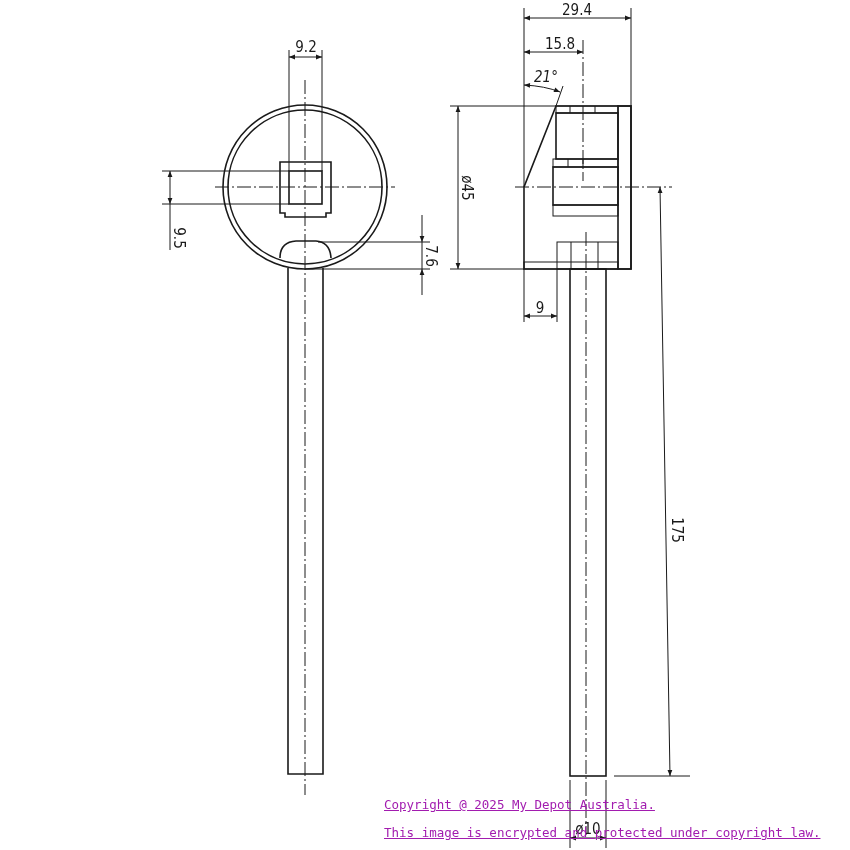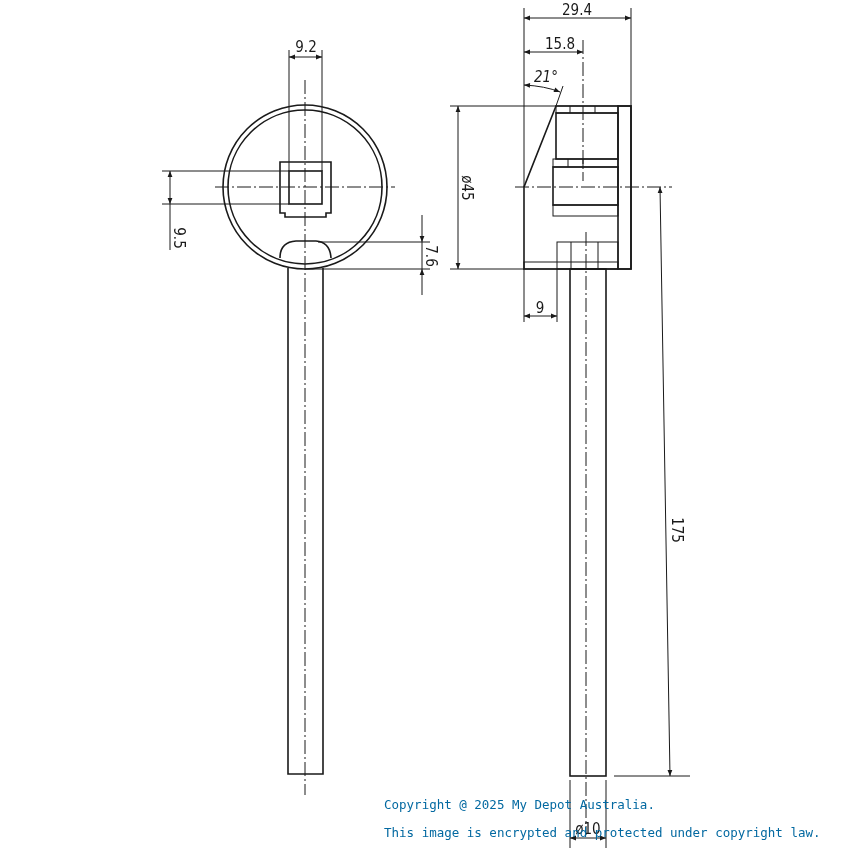--- a/index.html
+++ b/index.html
@@ -2,21 +2,21 @@
 <html><head>
 <meta charset="utf-8">
 <style>
   html,body{margin:0;padding:0;background:#fff;}
   #canvas{position:relative;width:850px;height:850px;overflow:hidden;background:#fff;}
   svg{position:absolute;left:0;top:0;}
   .ln{stroke:#1a1a1a;stroke-width:1.6;fill:none;}
   .thin{stroke:#1a1a1a;stroke-width:1;fill:none;}
   .center{stroke:#1a1a1a;stroke-width:1;fill:none;stroke-dasharray:14 3 2 3;}
   .dim-text{font-family:"DejaVu Sans Condensed","DejaVu Sans",sans-serif;font-size:15px;fill:#1a1a1a;}
-  .wm{position:absolute;font-family:"DejaVu Sans Mono",monospace;font-size:12.5px;color:#0369a1;white-space:nowrap;}
+  .wm{position:absolute;font-family:"DejaVu Sans Mono",monospace;font-size:12.5px;color:#a21caf;white-space:nowrap;text-decoration:underline;}
 </style>
 </head>
 <body>
 
 <div id="canvas">
 <svg width="850" height="850" viewBox="0 0 850 850">
   <defs>
     <pattern id="hatch" patternUnits="userSpaceOnUse" width="14" height="14" patternTransform="rotate(-45)">
       <line x1="0" y1="0" x2="0" y2="14" stroke="#1a1a1a" stroke-width="1"></line>
     </pattern>

